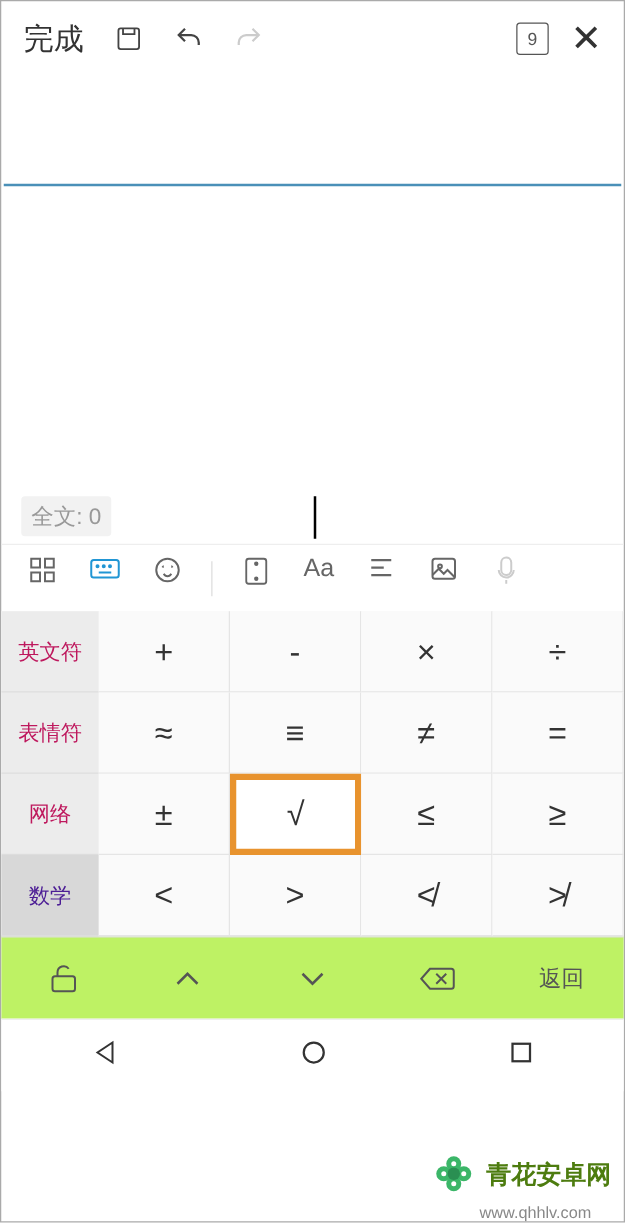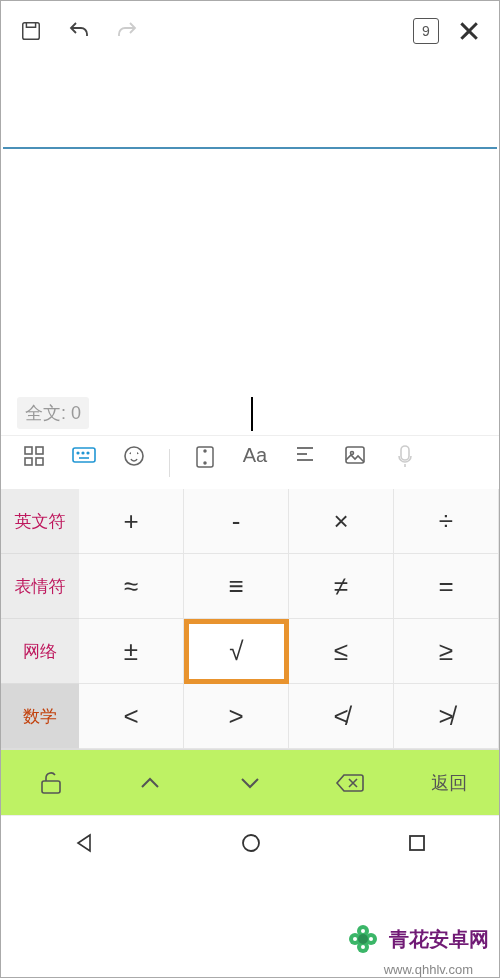--- a/index.html
+++ b/index.html
@@ -115,21 +115,21 @@
       height: 65px;
       display: flex;
       align-items: center;
       justify-content: center;
       font-size: 17px;
       color: #be185d;
       border-bottom: 1px solid #ddd;
     }
     .cat-item.selected {
       background: #d8d8d8;
-      color: #c2410c;
+      color: #4c1d95;
     }
     .sym-grid {
       flex: 1;
       display: grid;
       grid-template-columns: repeat(4, 1fr);
       grid-template-rows: repeat(4, 65px);
     }
     .sym-cell {
       display: flex;
       align-items: center;
@@ -169,41 +169,42 @@
       border-top: 1px solid #eee;
     }
     .watermark {
       position: absolute;
       right: 10px;
       bottom: 18px;
       display: flex;
       align-items: center;
       gap: 6px;
       font-size: 20px;
-      color: #701a75;
+      color: #4d7c0f;
       font-weight: bold;
       z-index: 10;
     }
     .watermark-sub {
       position: absolute;
       right: 26px;
       bottom: 0px;
       font-size: 13px;
       color: #888;
       z-index: 10;
     }
     .flower-icon {
       width: 40px;
       height: 40px;
     }
   </style>
 </head>
 <body>
 
 <div class="top-toolbar">
+  <span class="done-btn">完成</span>
   <span class="tool-icon">
     <svg width="22" height="22" viewBox="0 0 24 24" fill="none" stroke="#444" stroke-width="1.6">
         <rect x="3" y="3" width="18" height="18" rx="2"></rect>
         <path d="M7 3v5h10V3"></path>
       </svg>
   </span>
   <span class="tool-icon">
     <svg width="24" height="24" viewBox="0 0 24 24" fill="none" stroke="#444" stroke-width="1.8">
         <path d="M9 14l-5-5 5-5"></path>
         <path d="M4 9h10a6 6 0 016 6v2"></path>

